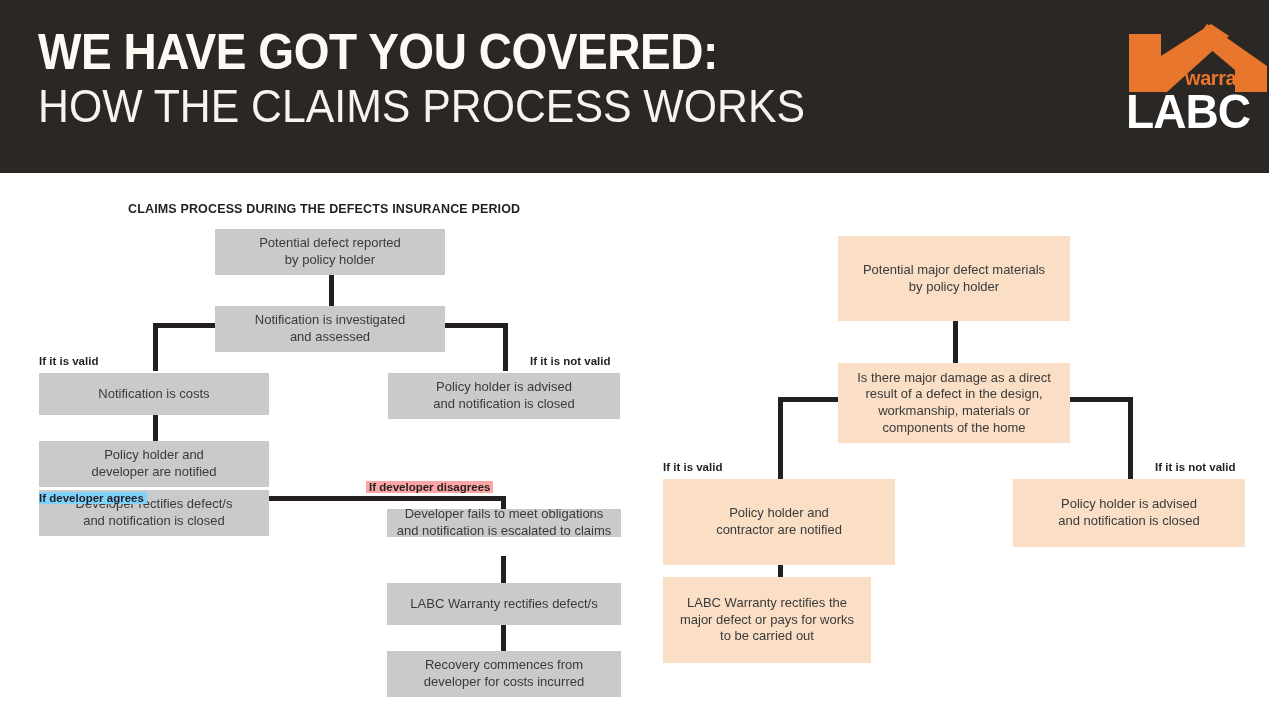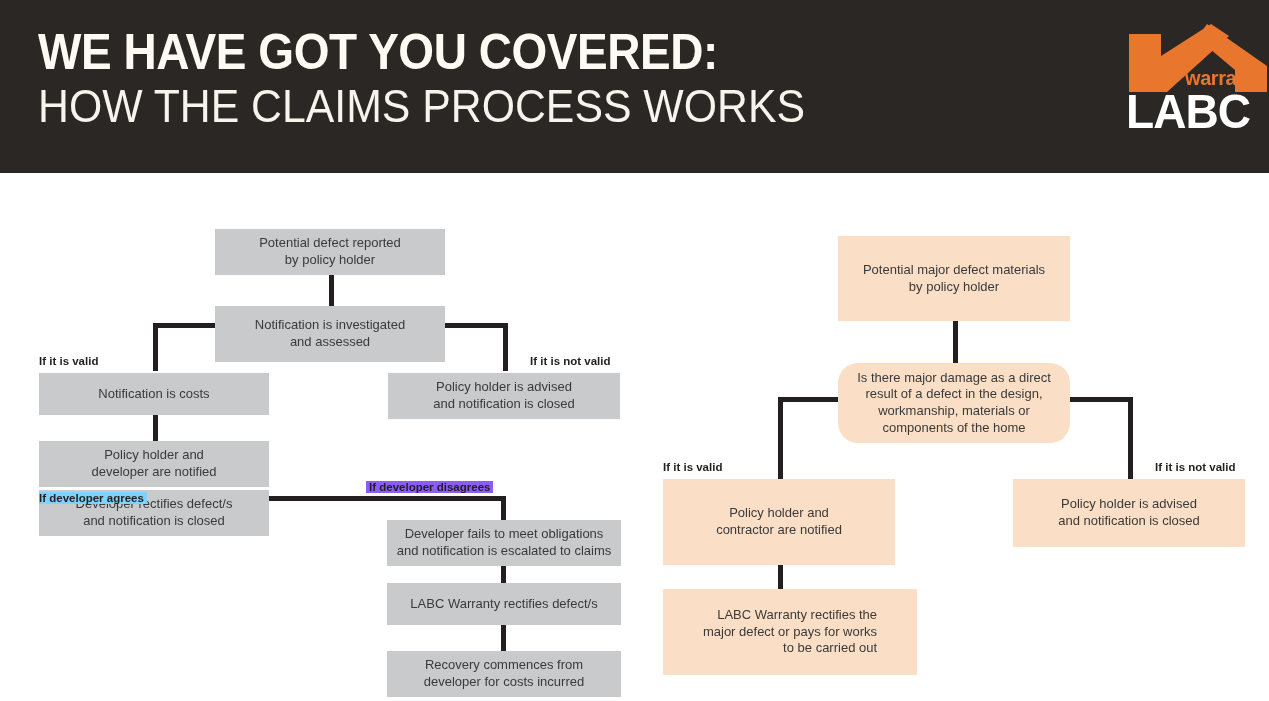--- a/index.html
+++ b/index.html
@@ -114,20 +114,21 @@
       <polygon points="82,2 142,44 142,70 110,70 110,48 72,16" fill="#e8762c"></polygon>
       <polygon points="110,48 110,70 142,70 142,44" fill="#e8762c"></polygon>
     </svg>
     <div id="logo-warranty">warranty</div>
     <div id="logo-labc">LABC</div>
   </div>
 </div>
 
 <div id="chart">
 
+  <div class="col-heading" style="left:128px;top:29px;">CLAIMS PROCESS DURING THE DEFECTS INSURANCE PERIOD</div>
 
   <div class="edge v" style="left:329px;top:101px;height:33px;"></div>
 
   <div class="edge h" style="left:153px;top:150px;width:355px;"></div>
   <div class="edge v" style="left:153px;top:150px;height:48px;"></div>
   <div class="edge v" style="left:503px;top:150px;height:48px;"></div>
 
   <div class="edge v" style="left:153px;top:240px;height:30px;"></div>
 
   <div class="edge h" style="left:153px;top:323px;width:352px;"></div>
@@ -135,21 +136,21 @@
   <div class="edge v" style="left:501px;top:323px;height:33px;"></div>
 
   <div class="edge v" style="left:501px;top:383px;height:28px;"></div>
   <div class="edge v" style="left:501px;top:452px;height:28px;"></div>
 
   <div class="node gray" style="left:215px;top:56px;width:230px;height:46px;">
     <span style="white-space:pre-line">Potential defect reported
 by policy holder</span>
   </div>
 
-  <div class="node gray" style="left:215px;top:133px;width:230px;height:56px;">
+  <div class="node gray" style="left:215px;top:133px;width:230px;height:46px;">
     <span style="white-space:pre-line">Notification is investigated
 and assessed</span>
   </div>
 
   <div class="node gray" style="left:39px;top:200px;width:230px;height:42px;">
     <span style="white-space:pre-line">Notification is costs</span>
   </div>
 
   <div class="node gray" style="left:388px;top:200px;width:232px;height:46px;">
     <span style="white-space:pre-line">Policy holder is advised
@@ -159,71 +160,71 @@
   <div class="node gray" style="left:39px;top:268px;width:230px;height:46px;">
     <span style="white-space:pre-line">Policy holder and
 developer are notified</span>
   </div>
 
   <div class="node gray" style="left:39px;top:317px;width:230px;height:46px;">
     <span style="white-space:pre-line">Developer rectifies defect/s
 and notification is closed</span>
   </div>
 
-  <div class="node gray" style="left:387px;top:336px;width:234px;height:46px;margin-top:11px;">
+  <div class="node gray" style="left:387px;top:336px;width:234px;height:28px;">
     <span style="white-space:pre-line">Developer fails to meet obligations
 and notification is escalated to claims</span>
   </div>
 
   <div class="node gray" style="left:387px;top:478px;width:234px;height:46px;">
     <span style="white-space:pre-line">Recovery commences from
 developer for costs incurred</span>
   </div>
 
   <div class="node gray" style="left:387px;top:410px;width:234px;height:42px;">
     <span style="white-space:pre-line">LABC Warranty rectifies defect/s</span>
   </div>
 
   <div class="branch-label" style="left:39px;top:182px;">If it is valid</div>
   <div class="branch-label" style="left:530px;top:182px;">If it is not valid</div>
   <div class="branch-label" style="left:39px;top:319px;background:#7dd3fc;padding-right:3px;">If developer agrees</div>
-  <div class="branch-label" style="left:366px;top:308px;background:#8b5cf6;padding:0 3px;">If developer disagrees</div>
+  <div class="branch-label" style="left:366px;top:308px;background:#fca5a5;padding:0 3px;">If developer disagrees</div>
 
 
   <div class="edge v" style="left:953px;top:148px;height:42px;"></div>
 
   <div class="edge h" style="left:778px;top:224px;width:352px;"></div>
   <div class="edge v" style="left:778px;top:224px;height:82px;"></div>
   <div class="edge v" style="left:1128px;top:224px;height:82px;"></div>
 
   <div class="edge v" style="left:778px;top:392px;height:36px;"></div>
 
   <div class="node peach" style="left:838px;top:63px;width:232px;height:85px;">
     <span style="white-space:pre-line">Potential major defect materials
 by policy holder</span>
   </div>
 
-  <div class="node peach" style="left:838px;top:190px;width:232px;height:80px;border-radius:20px;">
+  <div class="node peach" style="left:838px;top:190px;width:232px;height:80px;">
     <span style="white-space:pre-line">Is there major damage as a direct
 result of a defect in the design,
 workmanship, materials or
 components of the home</span>
   </div>
 
   <div class="node peach" style="left:663px;top:306px;width:232px;height:86px;">
     <span style="white-space:pre-line">Policy holder and
 contractor are notified</span>
   </div>
 
   <div class="node peach" style="left:1013px;top:306px;width:232px;height:68px;">
     <span style="white-space:pre-line">Policy holder is advised
 and notification is closed</span>
   </div>
 
-  <div class="node peach" style="left:663px;top:416px;width:254px;height:86px;text-align:right;">
+  <div class="node peach" style="left:663px;top:404px;width:208px;height:86px;">
     <span style="white-space:pre-line">LABC Warranty rectifies the
 major defect or pays for works
 to be carried out</span>
   </div>
 
   <div class="branch-label" style="left:663px;top:288px;">If it is valid</div>
   <div class="branch-label" style="left:1155px;top:288px;">If it is not valid</div>
 
 </div>
 

